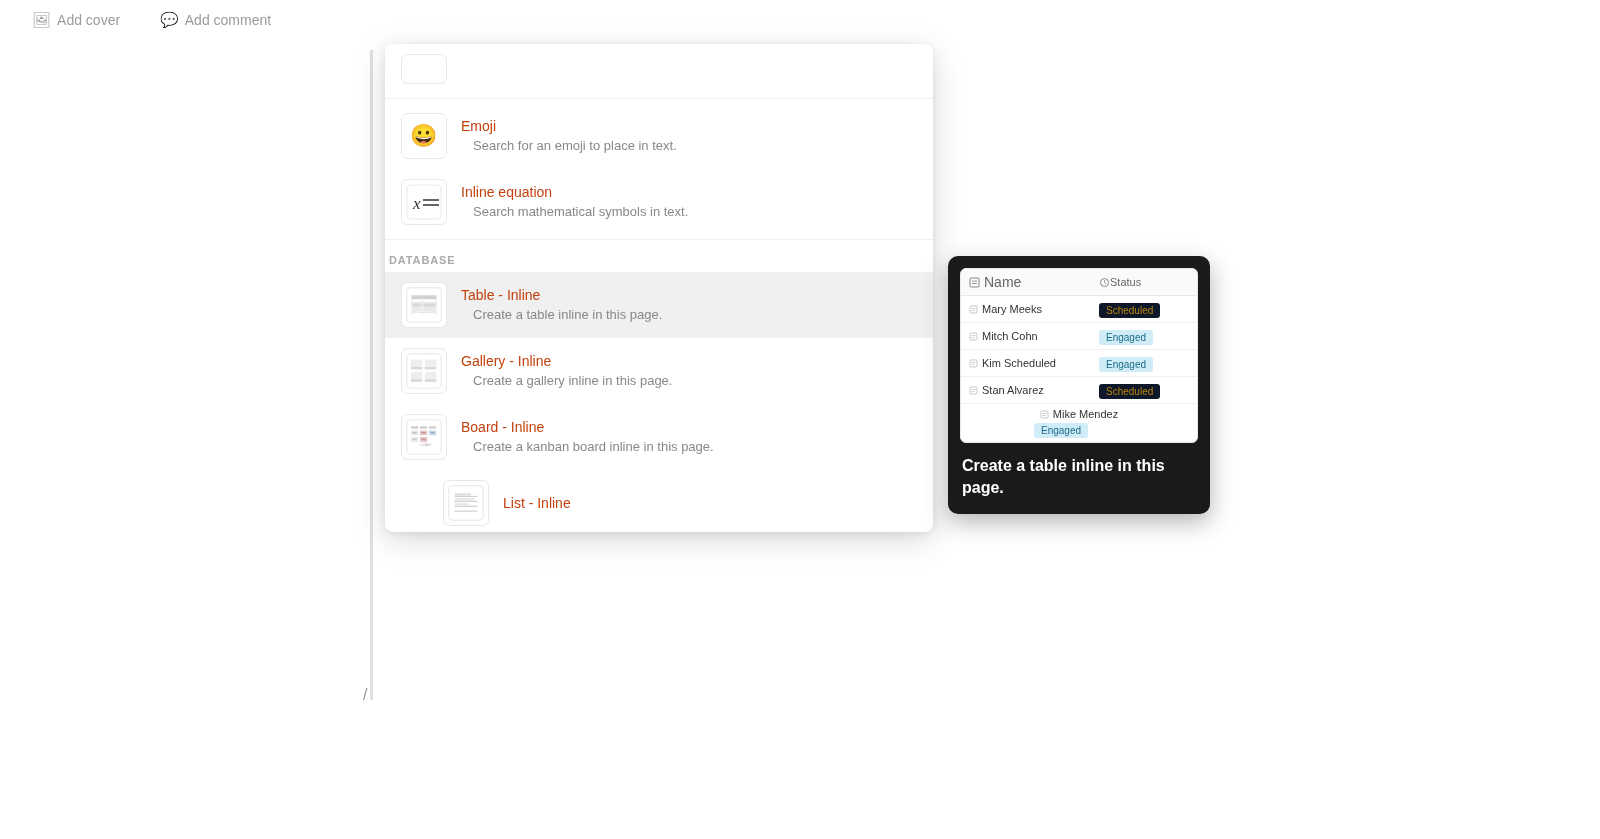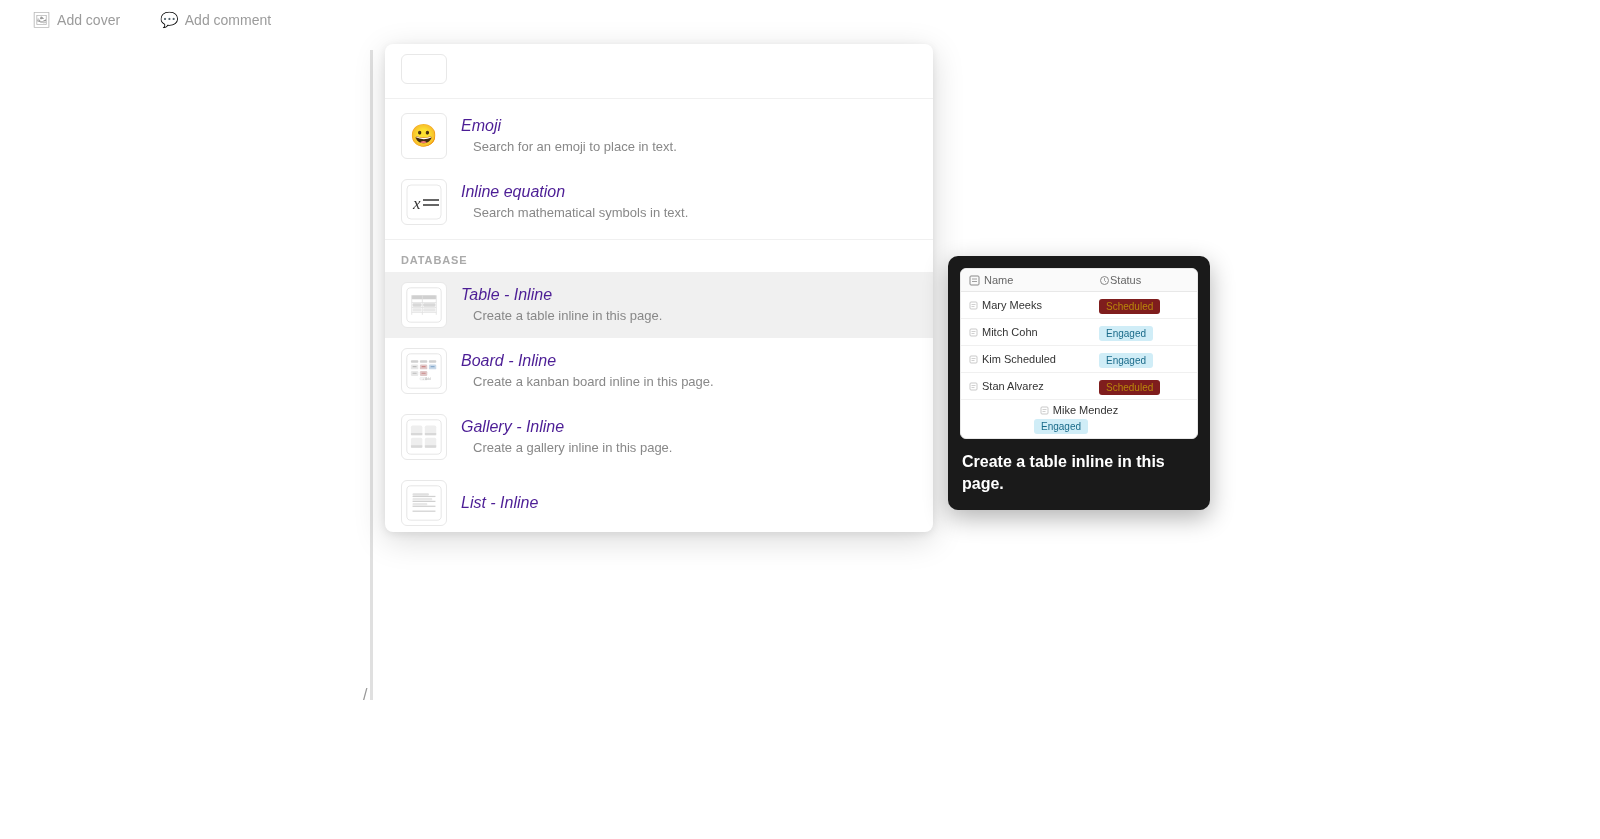--- a/index.html
+++ b/index.html
@@ -114,37 +114,36 @@
     .menu-icon.gallery-icon {
       padding: 4px;
     }
 
     .menu-icon.list-icon {
       padding: 4px;
     }
 
     .menu-text { flex: 1; }
     .menu-title {
-      font-size: 16px;
+      font-size: 14px;
       font-weight: 500;
-      color: #4c1d95;
+      color: #c2410c;
       line-height: 1.3;
-      font-style: italic;
     }
     .menu-desc {
       font-size: 13px;
       color: #888;
       margin-top: 1px;
       line-height: 1.4;
       margin-left: 12px;
     }
 
     
     .section-header {
-      padding: 10px 16px 6px;
+      padding: 10px 4px 6px;
       font-size: 11px;
       font-weight: 600;
       color: #aaa;
       letter-spacing: 0.08em;
       text-transform: uppercase;
     }
 
     
     .divider {
       height: 1px;
@@ -193,21 +192,21 @@
       background: #fafafa;
       border-bottom: 1px solid #e8e8e8;
       padding: 5px 8px;
       gap: 0;
     }
 
     .preview-col-name {
       display: flex;
       align-items: center;
       gap: 4px;
-      font-size: 11px;
+      font-size: 14px;
       color: #666;
       font-weight: 500;
       flex: 1;
     }
 
     .preview-col-status {
       display: flex;
       align-items: center;
       font-size: 11px;
       color: #666;
@@ -239,21 +238,21 @@
     }
 
     .status-badge {
       display: inline-block;
       padding: 2px 7px;
       border-radius: 3px;
       font-size: 10px;
       font-weight: 500;
     }
     .status-scheduled {
-      background: #7f1d1d;
+      background: #0f172a;
       color: #b8860b;
     }
     .status-engaged {
       background: #d0edf7;
       color: #1a6b8a;
     }
 
     .preview-caption {
       padding: 12px 14px 14px;
       color: #ffffff;
@@ -342,70 +341,70 @@
         <rect x="21" y="26" width="15" height="4" rx="1" fill="#e8e8e8"></rect>
       </svg>
     </div>
     <div class="menu-text">
       <div class="menu-title">Table - Inline</div>
       <div class="menu-desc">Create a table inline in this page.</div>
     </div>
   </div>
 
   <div class="menu-item">
-    <div class="menu-icon board-icon">
-      <svg width="44" height="44" viewBox="0 0 44 44" fill="none" xmlns="http://www.w3.org/2000/svg">
-        <rect x="1" y="1" width="42" height="42" rx="5" fill="white" stroke="#e0e0e0" stroke-width="1"></rect>
-
-        <rect x="6" y="9" width="9" height="3" rx="1" fill="#d0d0d0"></rect>
-        <rect x="17" y="9" width="9" height="3" rx="1" fill="#d0d0d0"></rect>
-        <rect x="28" y="9" width="9" height="3" rx="1" fill="#d0d0d0"></rect>
-        <rect x="6" y="14" width="9" height="6" rx="1.5" fill="#e8e8e8"></rect>
-        <rect x="6" y="22" width="9" height="6" rx="1.5" fill="#e8e8e8"></rect>
-        <rect x="17" y="14" width="9" height="6" rx="1.5" fill="#e0c8c8"></rect>
-        <rect x="28" y="14" width="9" height="6" rx="1.5" fill="#c8d8e8"></rect>
-        <rect x="17" y="22" width="9" height="6" rx="1.5" fill="#e0c8c8"></rect>
-
-        <rect x="8" y="16" width="5" height="1.5" rx="0.5" fill="#bbb"></rect>
-        <rect x="8" y="24" width="5" height="1.5" rx="0.5" fill="#bbb"></rect>
-        <rect x="19" y="16" width="5" height="1.5" rx="0.5" fill="#cc8888"></rect>
-        <rect x="30" y="16" width="5" height="1.5" rx="0.5" fill="#88aacc"></rect>
-        <rect x="19" y="24" width="5" height="1.5" rx="0.5" fill="#cc8888"></rect>
-        <rect x="17" y="30" width="9" height="3" rx="1" fill="#f5f5f5" stroke="#e0e0e0" stroke-width="0.5"></rect>
-        <text x="20" y="33" font-size="4" fill="#bbb">+ Add</text>
-      </svg>
-    </div>
-    <div class="menu-text">
-      <div class="menu-title">Board - Inline</div>
-      <div class="menu-desc">Create a kanban board inline in this page.</div>
-    </div>
-  </div>
-
-  <div class="menu-item">
     <div class="menu-icon gallery-icon">
       <svg width="44" height="44" viewBox="0 0 44 44" fill="none" xmlns="http://www.w3.org/2000/svg">
         <rect x="1" y="1" width="42" height="42" rx="5" fill="white" stroke="#e0e0e0" stroke-width="1"></rect>
 
         <rect x="6" y="8" width="14" height="12" rx="2" fill="#eeeeee"></rect>
         <rect x="23" y="8" width="14" height="12" rx="2" fill="#eeeeee"></rect>
         <rect x="6" y="23" width="14" height="12" rx="2" fill="#eeeeee"></rect>
         <rect x="23" y="23" width="14" height="12" rx="2" fill="#eeeeee"></rect>
         <rect x="6" y="17" width="14" height="3" rx="0.5" fill="#d8d8d8"></rect>
         <rect x="23" y="17" width="14" height="3" rx="0.5" fill="#d8d8d8"></rect>
         <rect x="6" y="32" width="14" height="3" rx="0.5" fill="#d8d8d8"></rect>
         <rect x="23" y="32" width="14" height="3" rx="0.5" fill="#d8d8d8"></rect>
       </svg>
     </div>
     <div class="menu-text">
       <div class="menu-title">Gallery - Inline</div>
       <div class="menu-desc">Create a gallery inline in this page.</div>
     </div>
   </div>
 
-  <div class="menu-item" style="padding-bottom:6px;">
+  <div class="menu-item">
+    <div class="menu-icon board-icon">
+      <svg width="44" height="44" viewBox="0 0 44 44" fill="none" xmlns="http://www.w3.org/2000/svg">
+        <rect x="1" y="1" width="42" height="42" rx="5" fill="white" stroke="#e0e0e0" stroke-width="1"></rect>
+
+        <rect x="6" y="9" width="9" height="3" rx="1" fill="#d0d0d0"></rect>
+        <rect x="17" y="9" width="9" height="3" rx="1" fill="#d0d0d0"></rect>
+        <rect x="28" y="9" width="9" height="3" rx="1" fill="#d0d0d0"></rect>
+        <rect x="6" y="14" width="9" height="6" rx="1.5" fill="#e8e8e8"></rect>
+        <rect x="6" y="22" width="9" height="6" rx="1.5" fill="#e8e8e8"></rect>
+        <rect x="17" y="14" width="9" height="6" rx="1.5" fill="#e0c8c8"></rect>
+        <rect x="28" y="14" width="9" height="6" rx="1.5" fill="#c8d8e8"></rect>
+        <rect x="17" y="22" width="9" height="6" rx="1.5" fill="#e0c8c8"></rect>
+
+        <rect x="8" y="16" width="5" height="1.5" rx="0.5" fill="#bbb"></rect>
+        <rect x="8" y="24" width="5" height="1.5" rx="0.5" fill="#bbb"></rect>
+        <rect x="19" y="16" width="5" height="1.5" rx="0.5" fill="#cc8888"></rect>
+        <rect x="30" y="16" width="5" height="1.5" rx="0.5" fill="#88aacc"></rect>
+        <rect x="19" y="24" width="5" height="1.5" rx="0.5" fill="#cc8888"></rect>
+        <rect x="17" y="30" width="9" height="3" rx="1" fill="#f5f5f5" stroke="#e0e0e0" stroke-width="0.5"></rect>
+        <text x="20" y="33" font-size="4" fill="#bbb">+ Add</text>
+      </svg>
+    </div>
+    <div class="menu-text">
+      <div class="menu-title">Board - Inline</div>
+      <div class="menu-desc">Create a kanban board inline in this page.</div>
+    </div>
+  </div>
+
+  <div class="menu-item" style="padding-bottom:6px;margin-left:42px;">
     <div class="menu-icon list-icon">
       <svg width="44" height="44" viewBox="0 0 44 44" fill="none" xmlns="http://www.w3.org/2000/svg">
         <rect x="1" y="1" width="42" height="42" rx="5" fill="white" stroke="#e0e0e0" stroke-width="1"></rect>
         <line x1="8" y1="14" x2="36" y2="14" stroke="#d0d0d0" stroke-width="1.5"></line>
         <line x1="8" y1="20" x2="36" y2="20" stroke="#d0d0d0" stroke-width="1.5"></line>
         <line x1="8" y1="26" x2="36" y2="26" stroke="#d0d0d0" stroke-width="1.5"></line>
         <line x1="8" y1="32" x2="36" y2="32" stroke="#d0d0d0" stroke-width="1.5"></line>
         <rect x="8" y="10" width="20" height="3" rx="1" fill="#e0e0e0"></rect>
         <rect x="8" y="16" width="24" height="3" rx="1" fill="#e8e8e8"></rect>
         <rect x="8" y="22" width="18" height="3" rx="1" fill="#e8e8e8"></rect>

